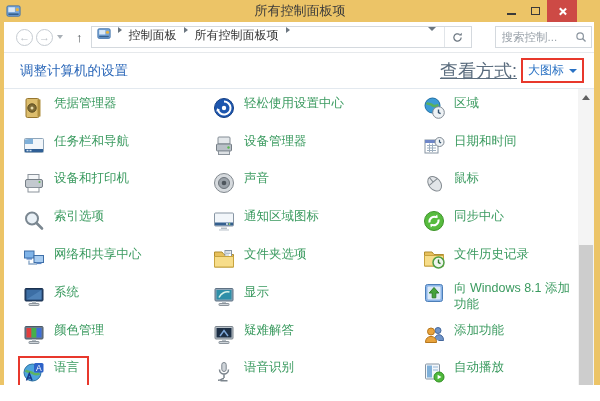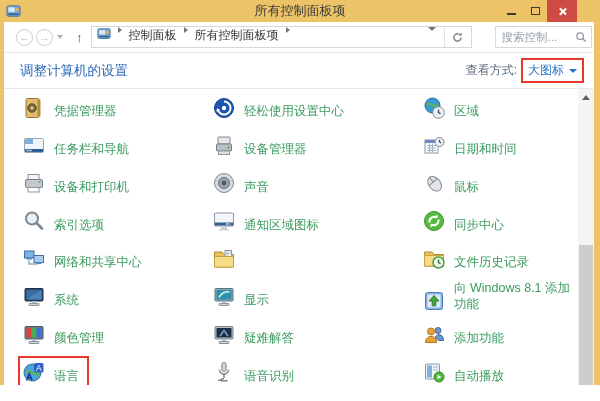--- a/index.html
+++ b/index.html
@@ -53,31 +53,31 @@
   .search-box input { border:none; outline:none; width:100%; font-size:11.5px; color:#444;
     font-family:"Liberation Sans","DejaVu Sans",sans-serif; }
   .search-box input::placeholder { color:#9aa2aa; }
   .search-box svg { width:12px; height:12px; flex:none; }
 
   
   .header { position:absolute; top:53px; left:4px; right:6px; height:36px;
     border-bottom:1px solid #e3e9ef; display:flex; align-items:center; }
   .page-title { margin-left:16px; font-size:13.5px; color:#2966b8;text-align:center; }
   .header .spacer { flex:1; }
-  .view-by { font-size:12px; color:#5a6c7e; }
+  .view-by { font-size:18px; color:#5a6c7e;text-decoration:underline; }
   .view-dd { margin:0 10px 0 4px; border:2px solid #e8382c; padding:2px 5px;
     display:flex; align-items:center; font-size:12px; color:#2a72c4;justify-content:space-between; }
   .view-dd .dd-arrow { width:0; height:0; border-left:4px solid transparent; border-right:4px solid transparent;
     border-top:4.5px solid #2a72c4; margin-left:5px; }
 
   
   .grid { position:absolute; top:89px; left:4px; right:22px; bottom:0; overflow:hidden;
     display:grid; grid-template-columns:190px 210px auto; grid-auto-rows:37.8px;
     padding-left:18px; align-items:center; }
-  .item { display:flex; align-items:flex-end; width:max-content; max-width:100%; }
+  .item { display:flex; align-items:flex-start; width:max-content; max-width:100%; }
   .item .icon { width:24px; height:24px; flex:none; display:inline-flex; }
   .item .icon svg { width:24px; height:24px; }
   .item .label { margin-left:8px; font-size:12.5px; color:#3a9a5f; line-height:1.25; }
   .item.hl { border:2px solid #e8382c; padding:2px 8px 2px 2px; margin-left:-4px; }
   .item.partial { align-self:start; }
   .grid .item:nth-child(18) .label { max-width:116px; }
 
   
   .scrollbar { position:absolute; top:89px; right:6px; width:16px; bottom:0; background:#f4f4f4; }
   .sb-up { height:16px; display:flex; align-items:center; justify-content:center; }
@@ -317,20 +317,21 @@
       </div>
       <div class="item">
         <span class="icon">
           <svg viewBox="0 0 24 24">
             <path d="M2.5 5h7.5l2 2.5h9.5V20h-19z" fill="#e8c05c" stroke="#b08d2f"></path>
             <rect x="13" y="3.5" width="6.5" height="6" fill="#fff" stroke="#8795a3"></rect>
             <path d="M14 5h4.5M14 6.5h4.5M14 8h3" stroke="#9fb0c0" stroke-width=".8"></path>
             <path d="M2.5 9.5h19V20h-19z" fill="#f7dd8a" stroke="#c8a43e"></path>
           </svg>
         </span>
+        <span class="label">文件夹选项</span>
       </div>
       <div class="item">
         <span class="icon">
           <svg viewBox="0 0 24 24">
             <path d="M2.5 5h7.5l2 2.5h9.5V19h-19z" fill="#e8c05c" stroke="#b08d2f"></path>
             <path d="M2.5 8.5h19V19h-19z" fill="#f7dd8a" stroke="#c8a43e"></path>
             <circle cx="16.5" cy="15.5" r="5.5" fill="#eef4ee" stroke="#4f9f44" stroke-width="1.5"></circle>
             <path d="M16.5 12.5v3l2 1.2" stroke="#2f7a2a" stroke-width="1.4" fill="none"></path>
           </svg>
         </span>

